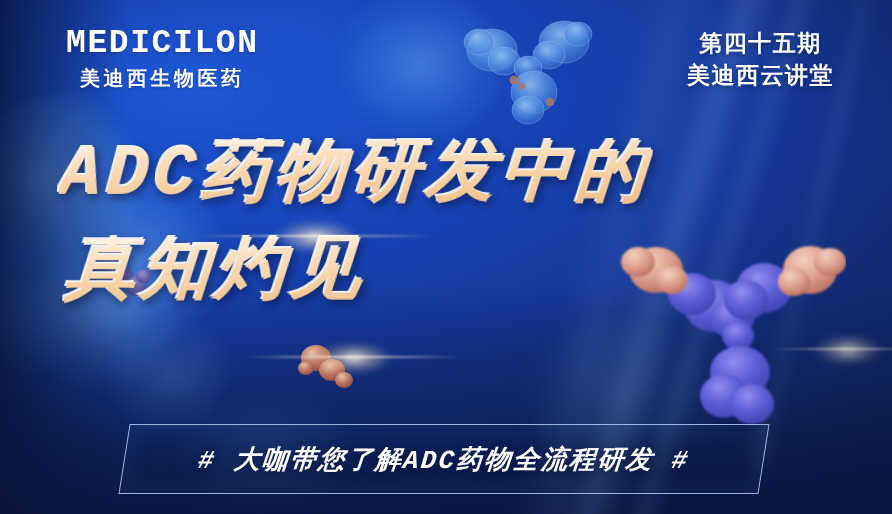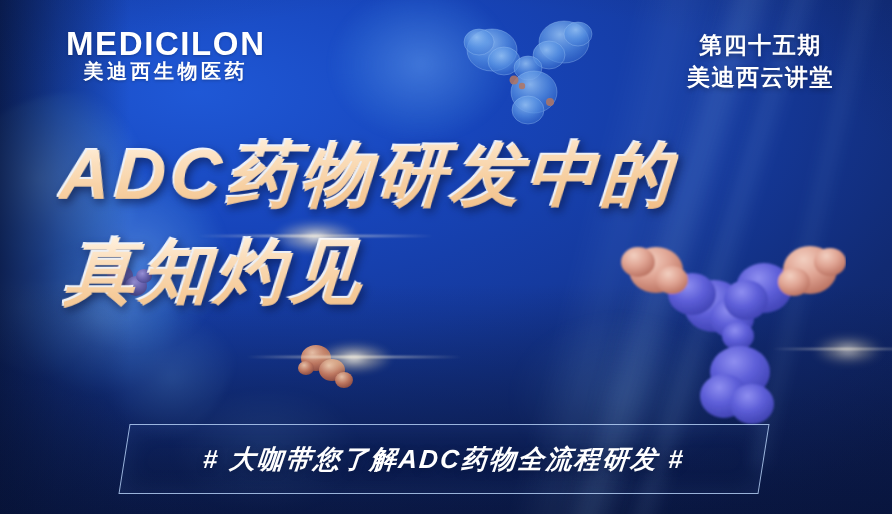--- a/index.html
+++ b/index.html
@@ -6,21 +6,21 @@
   html, body {
     margin: 0;
     padding: 0;
     background: #0b1c3a;
   }
   #banner {
     position: relative;
     width: 892px;
     height: 514px;
     overflow: hidden;
-    font-family: Liberation Sans, sans-serif;
+    font-family: Liberation Mono, monospace;
     background: #13389e;
   }
 
   
   .bg-base {
     position: absolute;
     inset: 0;
     background:
       radial-gradient(115% 95% at 22% 18%, #1f58d6 0%, #1745bb 28%, #153a9e 52%, #112a72 76%, #0e2059 100%);
   }
@@ -135,21 +135,21 @@
   .logo-main {
     font-size: 33px;
     font-weight: 700;
     color: #ffffff;
     letter-spacing: 1.6px;
     line-height: 1;
     white-space: nowrap;
     text-shadow: 0 1px 3px rgba(0,0,0,.25);
   }
   .logo-sub {
-    margin-top: 1px;
+    margin-top: 10px;
     font-size: 20px;
     font-weight: 700;
     color: #ffffff;
     letter-spacing: 3.5px;
     line-height: 1;
     text-align: center;
     white-space: nowrap;
     text-shadow: 0 1px 3px rgba(0,0,0,.25);
   }
 

